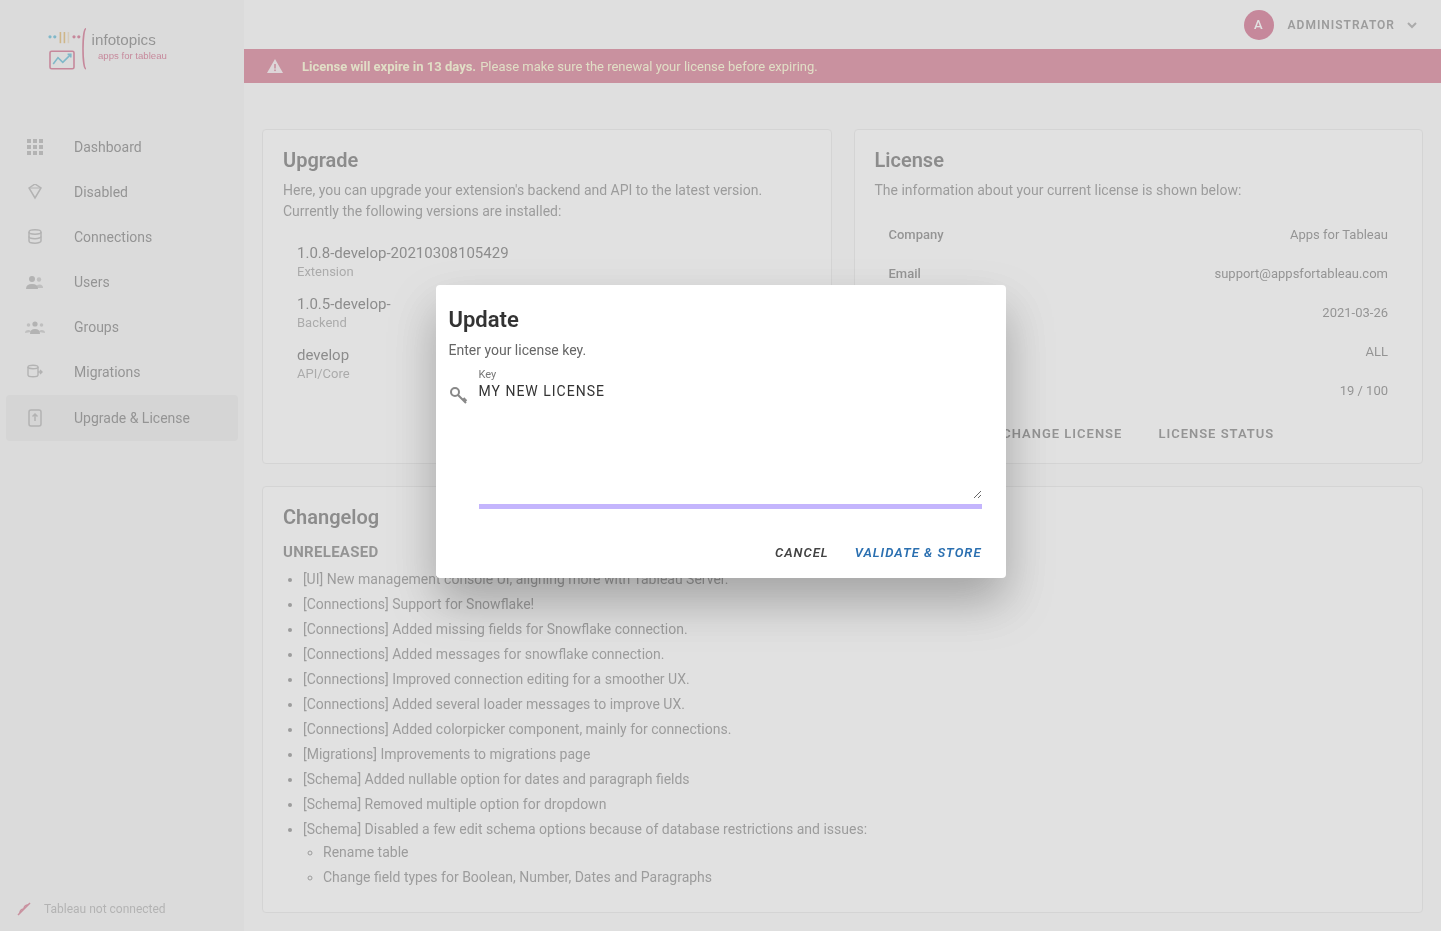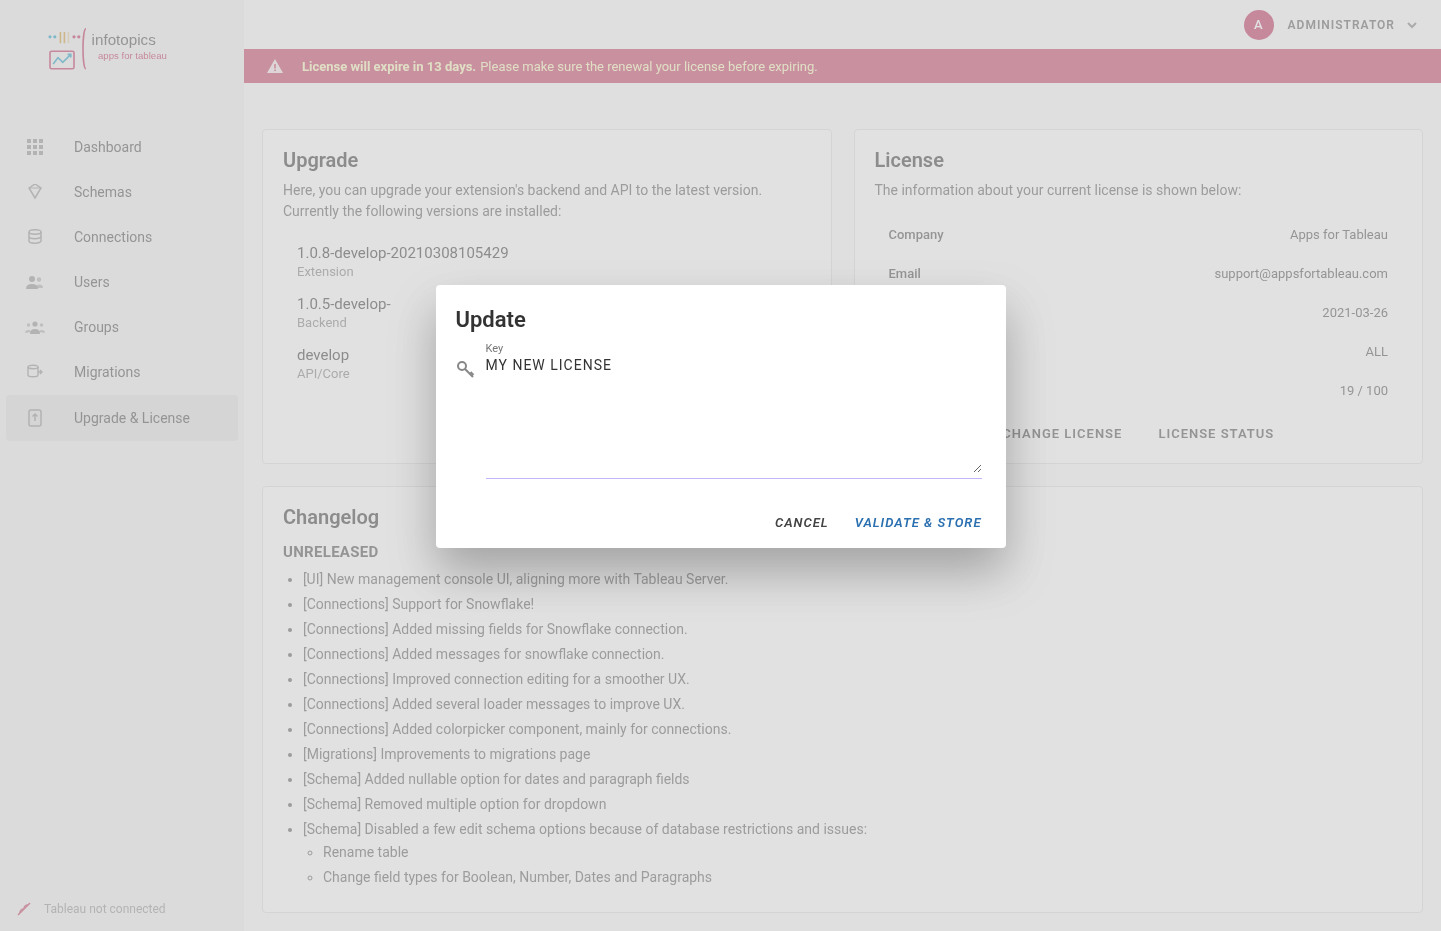--- a/index.html
+++ b/index.html
@@ -83,27 +83,27 @@
   .changelog ul ul { list-style: circle; padding-left: 20px; }
   
   .scrim {
     position:fixed; inset:0; background:rgba(200,200,200,0.55);
     display:flex; align-items:flex-start; justify-content:center;
     padding-top:285px;
   }
   .modal {
     width:570px; background:#fff; border-radius:4px;
     box-shadow:0 24px 48px rgba(0,0,0,0.28);
-    padding:22px 24px 18px 20px;
+    padding:22px 24px 18px 13px;
   }
   .modal h2 { font-size:22px; font-weight:600; color:#333; margin-bottom:10px; }
   .modal p { color:#666; margin-bottom:10px; font-size:14px; }
   .field-row { display:flex; align-items:flex-start; }
   .key-icon { color:#888; margin-top:18px; margin-right:10px; }
-  .field { flex:1; border-bottom:1px solid #c4b5fd; padding-bottom:2px; position:relative; }
+  .field { flex:1; border-bottom:5px solid #c4b5fd; padding-bottom:2px; position:relative; }
   .field label { font-size:11px; color:#777; display:block; }
   .field textarea {
     width:100%; border:none; outline:none; resize:vertical;
     font-family:inherit; font-size:14px; letter-spacing:1px;
     color:#333; padding:2px 0; height:118px;
   }
   .modal-actions { display:flex; justify-content:flex-end; gap:26px; padding-top:36px; }
   .modal-actions .btn { font-weight:600; letter-spacing:1px; font-size:13px; cursor:pointer;font-style:italic; }
   .btn.cancel { color:#444; }
   .btn.validate { color:#2a6fb0; }
@@ -152,21 +152,21 @@
           </span>
         <span class="nav-label">Dashboard</span>
       </div>
       <div class="nav-item">
         <span class="nav-icon">
             <svg width="16" height="16" viewBox="0 0 16 16">
               <path d="M2 4 L8 0 L14 4 L8 14 Z" fill="none" stroke="#999" stroke-width="1.5"></path>
               <line x1="2" y1="4" x2="14" y2="4" stroke="#999" stroke-width="1"></line>
             </svg>
           </span>
-        <span class="nav-label">Schemas</span>
+        <span class="nav-label">Disabled</span>
       </div>
       <div class="nav-item">
         <span class="nav-icon">
             <svg width="16" height="16" viewBox="0 0 16 16">
               <ellipse cx="8" cy="3" rx="6" ry="2.2" fill="none" stroke="#999" stroke-width="1.5"></ellipse>
               <path d="M2 3 V12 A6 2.2 0 0 0 14 12 V3" fill="none" stroke="#999" stroke-width="1.5"></path>
               <path d="M2 7.5 A6 2.2 0 0 0 14 7.5" fill="none" stroke="#999" stroke-width="1.5"></path>
             </svg>
           </span>
         <span class="nav-label">Connections</span>
@@ -321,20 +321,21 @@
           </li>
         </ul>
       </section>
     </div>
   </main>
 </div>
 
 <div class="scrim">
   <div class="modal">
     <h2>Update</h2>
+    <p>Enter your license key.</p>
     <div class="field-row">
       <span class="key-icon">
           <svg width="20" height="20" viewBox="0 0 20 20">
             <circle cx="6" cy="6" r="4" fill="none" stroke="#888" stroke-width="2"></circle>
             <path d="M9 9 L17 17 M14 14 L16 12 M15.5 15.5 L17.5 13.5" stroke="#888" stroke-width="2" fill="none"></path>
           </svg>
         </span>
       <div class="field">
         <label>Key</label>
         <textarea style="">MY NEW LICENSE</textarea>

